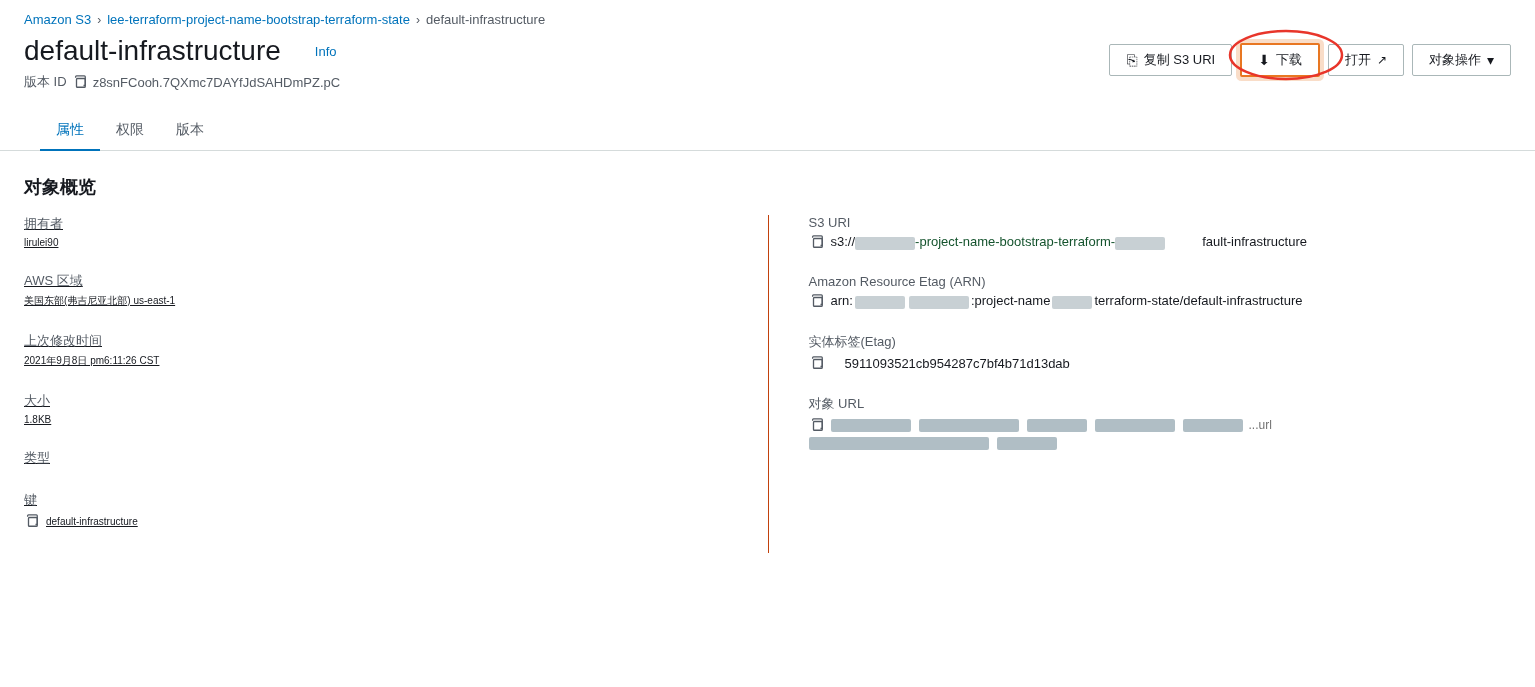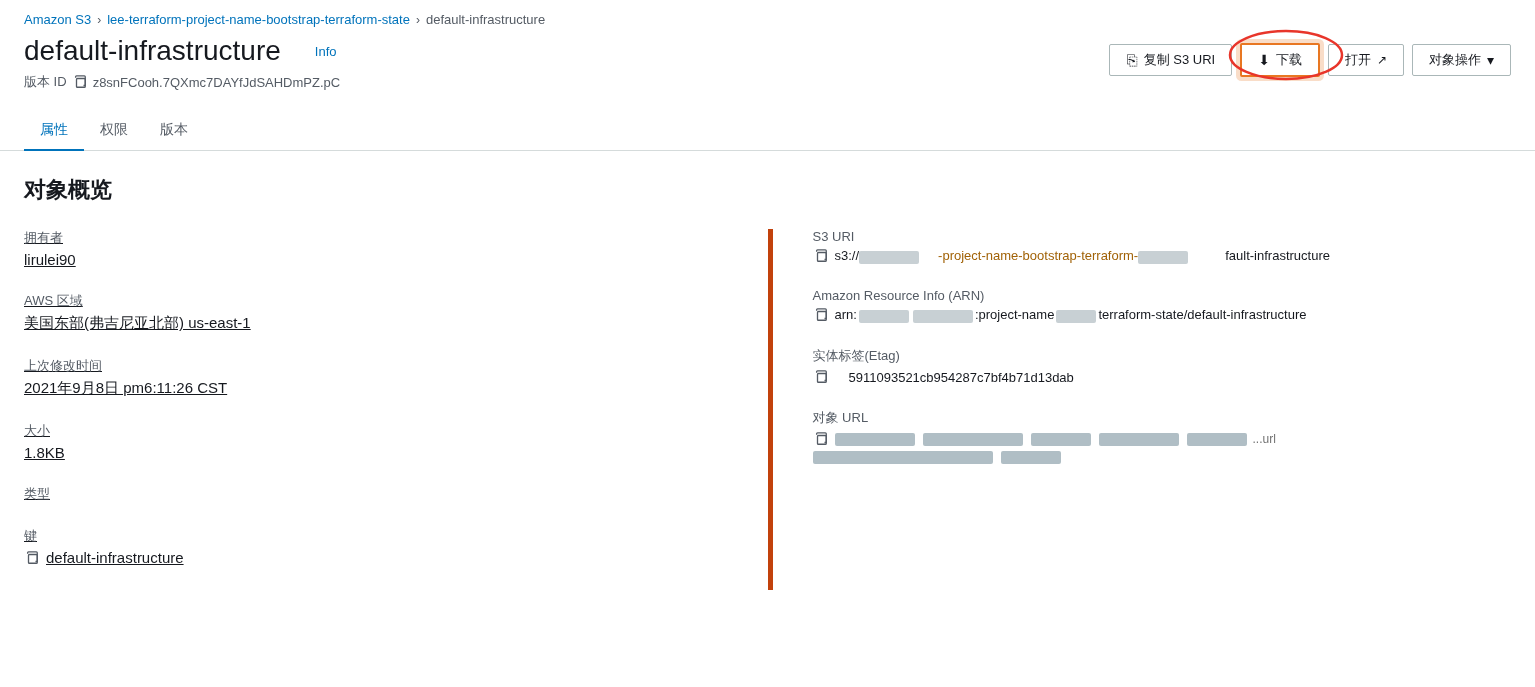--- a/index.html
+++ b/index.html
@@ -47,56 +47,56 @@
     .btn-download {
       border: 2px solid #e87722;
       box-shadow: 0 0 0 4px rgba(232, 119, 34, 0.25);
       position: relative;
     }
     .btn-icon { font-size: 14px; }
 
     
     .tabs-bar {
       display: flex; align-items: flex-start;
-      padding: 0 24px;
+      padding: 0 40px;
       border-bottom: 1px solid #d5dbdb;
       margin-top: 8px;
     }
     .tab {
       padding: 10px 16px; font-size: 14px; cursor: pointer;
       color: #545b64; border-bottom: 2px solid transparent;
       margin-bottom: -1px;
     }
     .tab.active {
       color: #0073bb; border-bottom: 2px solid #0073bb; font-weight: 500;
     }
 
     
     .content { padding: 24px; }
 
     
     .section-title {
-      font-size: 22px; font-weight: 600; color: #16191f;
-      margin-bottom: 24px;
+      font-size: 18px; font-weight: 600; color: #16191f;
+      margin-bottom: 16px;
     }
 
     
     .two-col {
       display: grid; grid-template-columns: 1fr 1fr; gap: 0;
     }
     .left-col { padding-right: 40px; text-decoration: underline; }
-    .right-col { padding-left: 40px; border-left: 5px solid #c2410c; }
+    .right-col { padding-left: 40px; border-left: 1px solid #c2410c; }
 
     
     .field { margin-bottom: 24px; }
     .field-label {
       font-size: 13px; color: #545b64; margin-bottom: 4px;
     }
     .field-value {
-      font-size: 15px; color: #16191f;
+      font-size: 10px; color: #16191f;
     }
     .field-value-with-icon {
       display: flex; align-items: center; gap: 6px;
     }
     .copy-icon {
       display: inline-flex; align-items: center; justify-content: center;
       width: 16px; height: 16px; color: #545b64; cursor: pointer;
       flex-shrink: 0;
     }
     .s3-uri-value {
@@ -256,27 +256,27 @@
       <div class="field">
         <div class="field-label">S3 URI</div>
         <div class="s3-uri-value">
           <span class="copy-icon">
             <svg width="14" height="14" viewBox="0 0 16 16" fill="none" xmlns="http://www.w3.org/2000/svg">
               <rect x="4" y="4" width="10" height="10" rx="1" stroke="#545b64" stroke-width="1.5" fill="none"></rect>
               <path d="M3 3V2a1 1 0 011-1h9a1 1 0 011 1v9a1 1 0 01-1 1h-1" stroke="#545b64" stroke-width="1.5" fill="none"></path>
             </svg>
           </span>
           <span>
-            <span style="color:#16191f;">s3://</span><span class="blurred-segment" style="width:60px;display:inline-block;"></span><span style="color:#a16207;margin-left:19px;">-project-name-bootstrap-terraform-</span><span class="blurred-segment" style="width:50px;display:inline-block;"></span><span style="color:#16191f;margin-left:37px;">fault-infrastructure</span>
-          </span>
-        </div>
-      </div>
-
-      <div class="field">
-        <div class="field-label">Amazon Resource Info (ARN)</div>
+            <span style="color:#16191f;">s3://</span><span class="blurred-segment" style="width:60px;display:inline-block;"></span><span style="color:#14532d;">-project-name-bootstrap-terraform-</span><span class="blurred-segment" style="width:50px;display:inline-block;"></span><span style="color:#16191f;margin-left:37px;">fault-infrastructure</span>
+          </span>
+        </div>
+      </div>
+
+      <div class="field">
+        <div class="field-label">Amazon Resource Etag (ARN)</div>
         <div class="arn-value">
           <span class="copy-icon">
             <svg width="14" height="14" viewBox="0 0 16 16" fill="none" xmlns="http://www.w3.org/2000/svg">
               <rect x="4" y="4" width="10" height="10" rx="1" stroke="#545b64" stroke-width="1.5" fill="none"></rect>
               <path d="M3 3V2a1 1 0 011-1h9a1 1 0 011 1v9a1 1 0 01-1 1h-1" stroke="#545b64" stroke-width="1.5" fill="none"></path>
             </svg>
           </span>
           <span style="font-size:13px;">
             arn:<span class="blurred-segment" style="width:50px;display:inline-block;margin:0 2px;"></span><span class="blurred-segment" style="width:60px;display:inline-block;margin:0 2px;"></span>:project-name<span class="blurred-segment" style="width:40px;display:inline-block;margin:0 2px;"></span>terraform-state/default-infrastructure
           </span>

